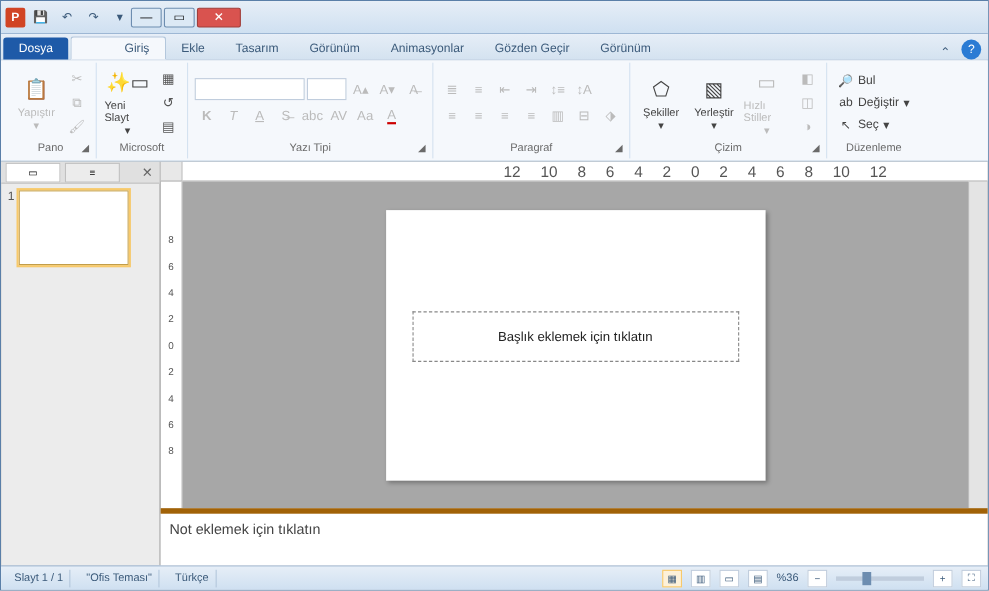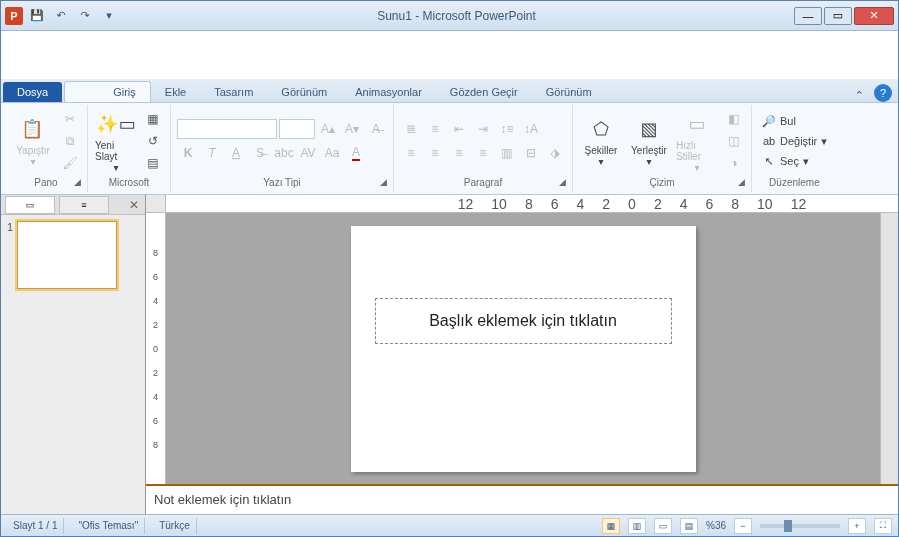--- a/index.html
+++ b/index.html
@@ -7,21 +7,21 @@
 .window { width: 899px; height: 537px; border: 1px solid #5a7fa8; display: flex; flex-direction: column; }
 .titlebar { height: 30px; background: linear-gradient(#e6eef7,#cfe0f1); display: flex; align-items: center; padding: 0 4px; border-bottom: 1px solid #9db7d4; }
 .app-icon { width: 18px; height: 18px; background: #d14424; color: #fff; font-size: 11px; font-weight: bold; display: flex; align-items: center; justify-content: center; border-radius: 2px; margin-right: 4px; }
 .qat { display: flex; gap: 4px; align-items: center; }
 .qat-btn { width: 20px; height: 20px; display: flex; align-items: center; justify-content: center; font-size: 11px; color: #3b5a7a; cursor: pointer; }
 .title-text { flex: 1; text-align: center; font-size: 12px; color: #3b5a7a; }
 .win-controls { display: flex; gap: 2px; }
 .win-btn { width: 28px; height: 18px; border: 1px solid #6d8db0; background: #dce9f5; border-radius: 2px; display: flex; align-items: center; justify-content: center; font-size: 11px; cursor: pointer; }
 .win-btn.close { background: #d9534f; color: #fff; border-color: #a03e3a; width: 40px; }
 
-.tabs-row { height: 24px; background: linear-gradient(#e6eef7,#d4e2f0); display: flex; align-items: flex-end; padding-left: 2px; border-bottom: 1px solid #b3c7dc; margin-top: 48px; }
+.tabs-row { height: 24px; background: linear-gradient(#e6eef7,#d4e2f0); display: flex; align-items: flex-end; padding-left: 2px; border-bottom: 1px solid #b3c7dc; }
 .file-tab { background: #1e5aa8; color: #fff; font-size: 11px; padding: 4px 14px; cursor: pointer; border-top-left-radius: 3px; border-top-right-radius: 3px; margin-right: 2px; }
 .tab { font-size: 11px; color: #3b5a7a; padding: 4px 14px; cursor: pointer; }
 .tab.active { background: #f5f8fc; border: 1px solid #b3c7dc; border-bottom: none; border-top-left-radius: 3px; border-top-right-radius: 3px; padding-left: 48px; }
 .tabs-row .spacer { flex: 1; }
 .help-icon { width: 18px; height: 18px; background: #2a7bd4; color: #fff; border-radius: 50%; font-size: 11px; display: flex; align-items: center; justify-content: center; margin-right: 6px; cursor: pointer; }
 .collapse-icon { font-size: 11px; color: #3b5a7a; margin-right: 10px; cursor: pointer; }
 
 .ribbon { height: 92px; background: #f5f8fc; border-bottom: 1px solid #b3c7dc; display: flex; padding: 2px 4px; }
 .group { border-right: 1px solid #d4e2f0; padding: 2px 6px; display: flex; flex-direction: column; }
 .group-body { flex: 1; display: flex; align-items: center; gap: 4px; }
@@ -49,25 +49,25 @@
 
 .edit-area { flex: 1; display: flex; flex-direction: column; position: relative; }
 .hruler-row { display: flex; height: 18px; }
 .vruler-spacer { width: 20px; background: #e8e8e8; border-right: 1px solid #bbb; border-bottom: 1px solid #bbb; }
 .hruler { flex: 1; background: #fff; border-bottom: 1px solid #bbb; display: flex; align-items: center; justify-content: center; font-size: 14px; color: #555; gap: 18px; padding-left: 200px; }
 .main-row { flex: 1; display: flex; overflow: hidden; }
 .vruler { width: 20px; background: #fff; border-right: 1px solid #bbb; display: flex; flex-direction: column; align-items: center; justify-content: center; font-size: 9px; color: #555; gap: 14px; }
 .canvas-area { flex: 1; background: #a7a7a7; display: flex; align-items: center; justify-content: center; position: relative; }
 .slide { width: 345px; height: 246px; background: #fff; box-shadow: 2px 2px 4px rgba(0,0,0,0.3); position: relative; }
 .placeholder { position: absolute; border: 1px dashed #888; display: flex; align-items: center; justify-content: center; text-align: center; cursor: text; }
-.ph-title { left: 24px; top: 72px; width: 297px; height: 46px; font-size: 16px; color: #222; }
+.ph-title { left: 24px; top: 92px; width: 297px; height: 46px; font-size: 12px; color: #222; }
 .ph-sub { left: 24px; top: 134px; width: 297px; height: 54px; font-size: 12px; color: #888; align-items: flex-start; padding-top: 8px; }
 .scroll-v { width: 18px; background: #e4e4e4; border-left: 1px solid #bbb; }
 
-.notes { height: 30px; background: #fff; border-top: 2px solid #a16207; padding: 6px 8px; font-size: 13px; color: #444; cursor: text; }
+.notes { height: 52px; background: #fff; border-top: 5px solid #a16207; padding: 6px 8px; font-size: 13px; color: #444; cursor: text; }
 
 .statusbar { height: 22px; background: linear-gradient(#e6eef7,#cfe0f1); border-top: 1px solid #9db7d4; display: flex; align-items: center; font-size: 10px; color: #3b5a7a; padding: 0 6px; gap: 8px; }
 .status-cell { padding: 0 6px; border-right: 1px solid #b3c7dc; height: 16px; display: flex; align-items: center; }
 .statusbar .flex { flex: 1; }
 .view-btn { width: 18px; height: 16px; border: 1px solid #c0cddd; background: #fff; display: flex; align-items: center; justify-content: center; font-size: 9px; cursor: pointer; }
 .zoom-slider { width: 80px; height: 4px; background: #c0cddd; position: relative; }
 .zoom-thumb { position: absolute; width: 8px; height: 12px; background: #6d8db0; top: -4px; left: 24px; }
 .disabled { color: #bbb !important; }
 </style>
 </head>
@@ -76,21 +76,20 @@
 <div class="window">
 
   <div class="titlebar">
     <div class="app-icon">P</div>
     <div class="qat">
       <div class="qat-btn">💾</div>
       <div class="qat-btn">↶</div>
       <div class="qat-btn">↷</div>
       <div class="qat-btn">▾</div>
     </div>
-    <div class="title-text">Sunu1 - Microsoft PowerPoint</div>
     <div class="win-controls">
       <div class="win-btn">—</div>
       <div class="win-btn">▭</div>
       <div class="win-btn close">✕</div>
     </div>
   </div>
 
   <div class="tabs-row">
     <div class="file-tab">Dosya</div>
     <div class="tab active">Giriş</div>

